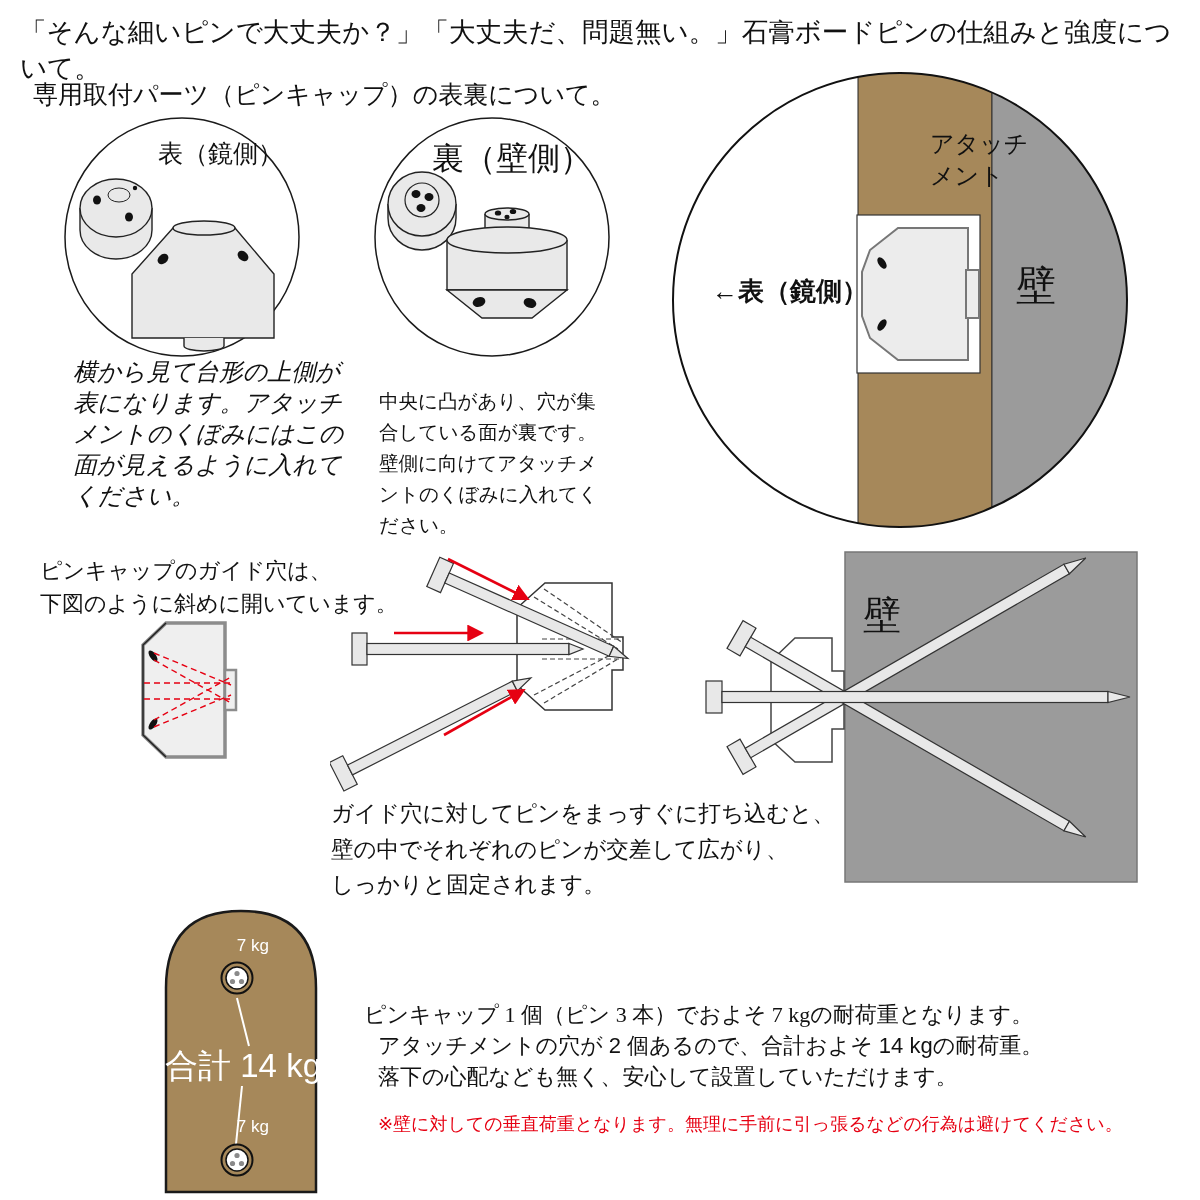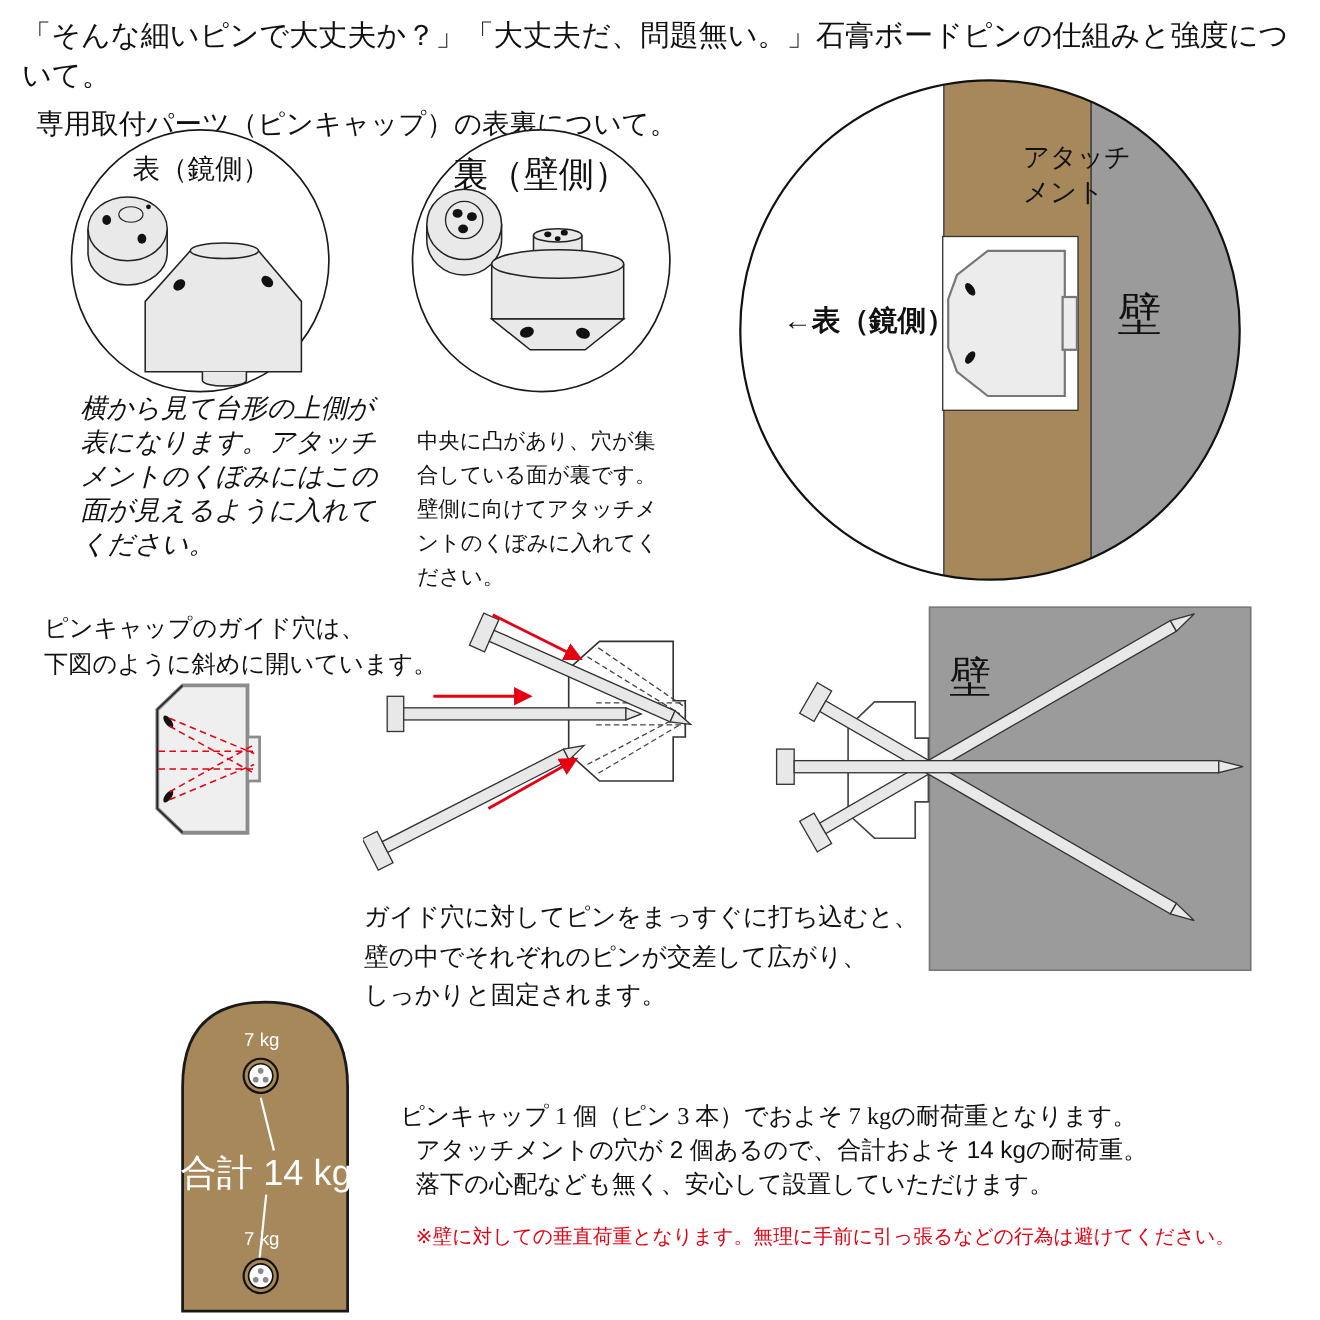--- a/index.html
+++ b/index.html
@@ -6,45 +6,45 @@
     --attachment-brown:#a6885a;
     --wall-gray:#9b9b9b;
     --accent-red:#e60012;
     --cap-fill:#e9e9e9;
   }
   *{margin:0;padding:0;box-sizing:border-box;}
   html,body{width:1200px;height:1200px;background:#fff;overflow:hidden;}
   body{position:relative;font-family:"Liberation Sans","DejaVu Sans",sans-serif;color:#111;}
   .abs{position:absolute;}
   .pre{white-space:pre-line;}
-  .ctr{text-align:center;}
+  .ctr{text-align:right;}
   .white{color:#fff;}
   .red{color:var(--accent-red);}
 
   .title{left:20px;top:14px;width:1170px;font-size:26.5px;letter-spacing:0;}
-  .heading1{left:33px;top:96px;font-size:25px;}
+  .heading1{left:33px;top:78px;font-size:25px;}
 
   .svg-front{left:62px;top:116px;}
   .label-front{left:83px;top:137px;width:200px;font-size:25px;}
   .svg-back{left:372px;top:116px;}
   .label-back{left:392px;top:137px;width:200px;font-size:32px;}
   .caption-front{left:73px;top:356px;font-size:24px;line-height:31px;font-style:italic;}
   .caption-back{left:379px;top:356px;font-size:19.5px;line-height:31px;margin-top:30px;}
 
   .svg-install{left:670px;top:70px;}
   .label-attach{left:930px;top:128px;font-size:24px;line-height:1.35;}
   .label-front-arrow{left:712px;top:274px;font-size:26px;font-weight:bold;}
   .label-wall-top{left:1016px;top:258px;font-size:40px;}
 
   .guide-intro{left:40px;top:554px;font-size:22px;line-height:33px;}
   .svg-guidecap{left:130px;top:615px;}
   .svg-pins{left:330px;top:545px;}
   .svg-wall{left:700px;top:545px;}
   .label-wall-bottom{left:863px;top:590px;font-size:38px;}
-  .guide-caption{left:331px;top:796px;font-size:22.5px;line-height:35.5px;margin-top:20px;}
+  .guide-caption{left:331px;top:796px;font-size:22.5px;line-height:35.5px;}
 
   .svg-arch{left:163px;top:906px;}
   .label-7kg-top{left:207px;top:936px;width:62px;font-size:17px;}
   .label-total{left:163px;top:1044px;width:158px;font-size:33px;}
   .label-7kg-bottom{left:207px;top:1117px;width:62px;font-size:17px;}
 
   .load-line1{left:364px;top:1000px;font-size:22px;font-family:Liberation Serif, serif;}
   .load-line2{left:378px;top:1031px;font-size:22px;}
   .load-line3{left:378px;top:1062px;font-size:22px;}
   .load-note{left:378px;top:1112px;font-size:18px;}

